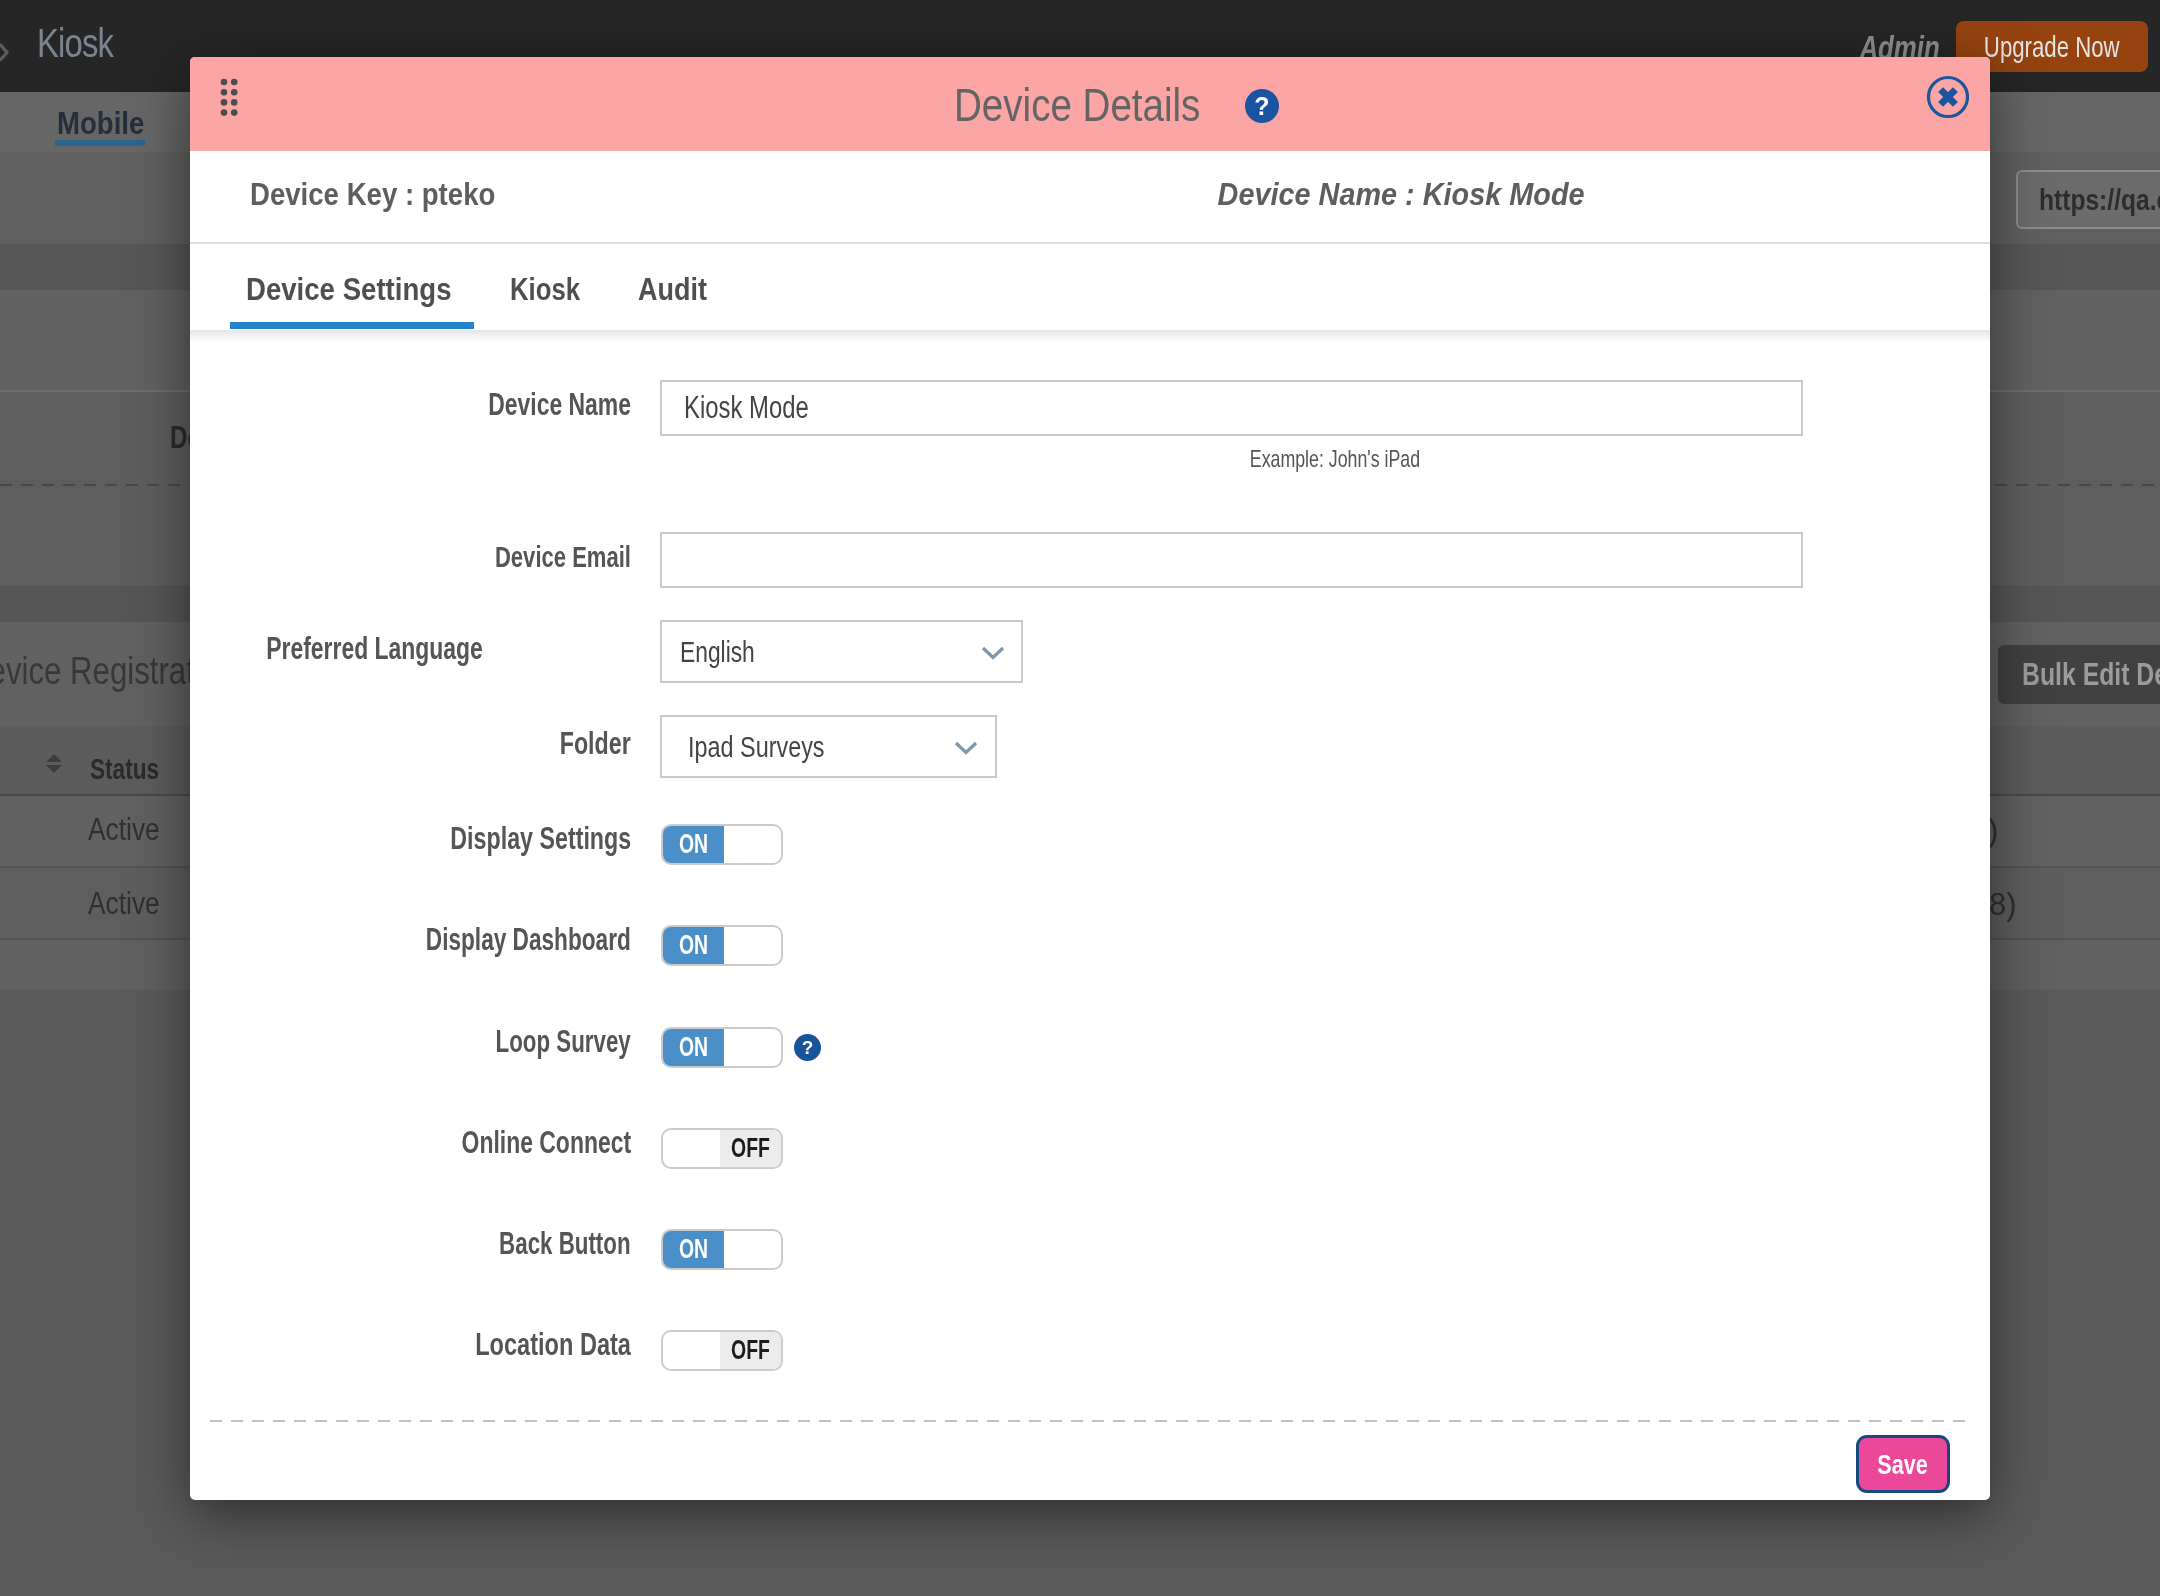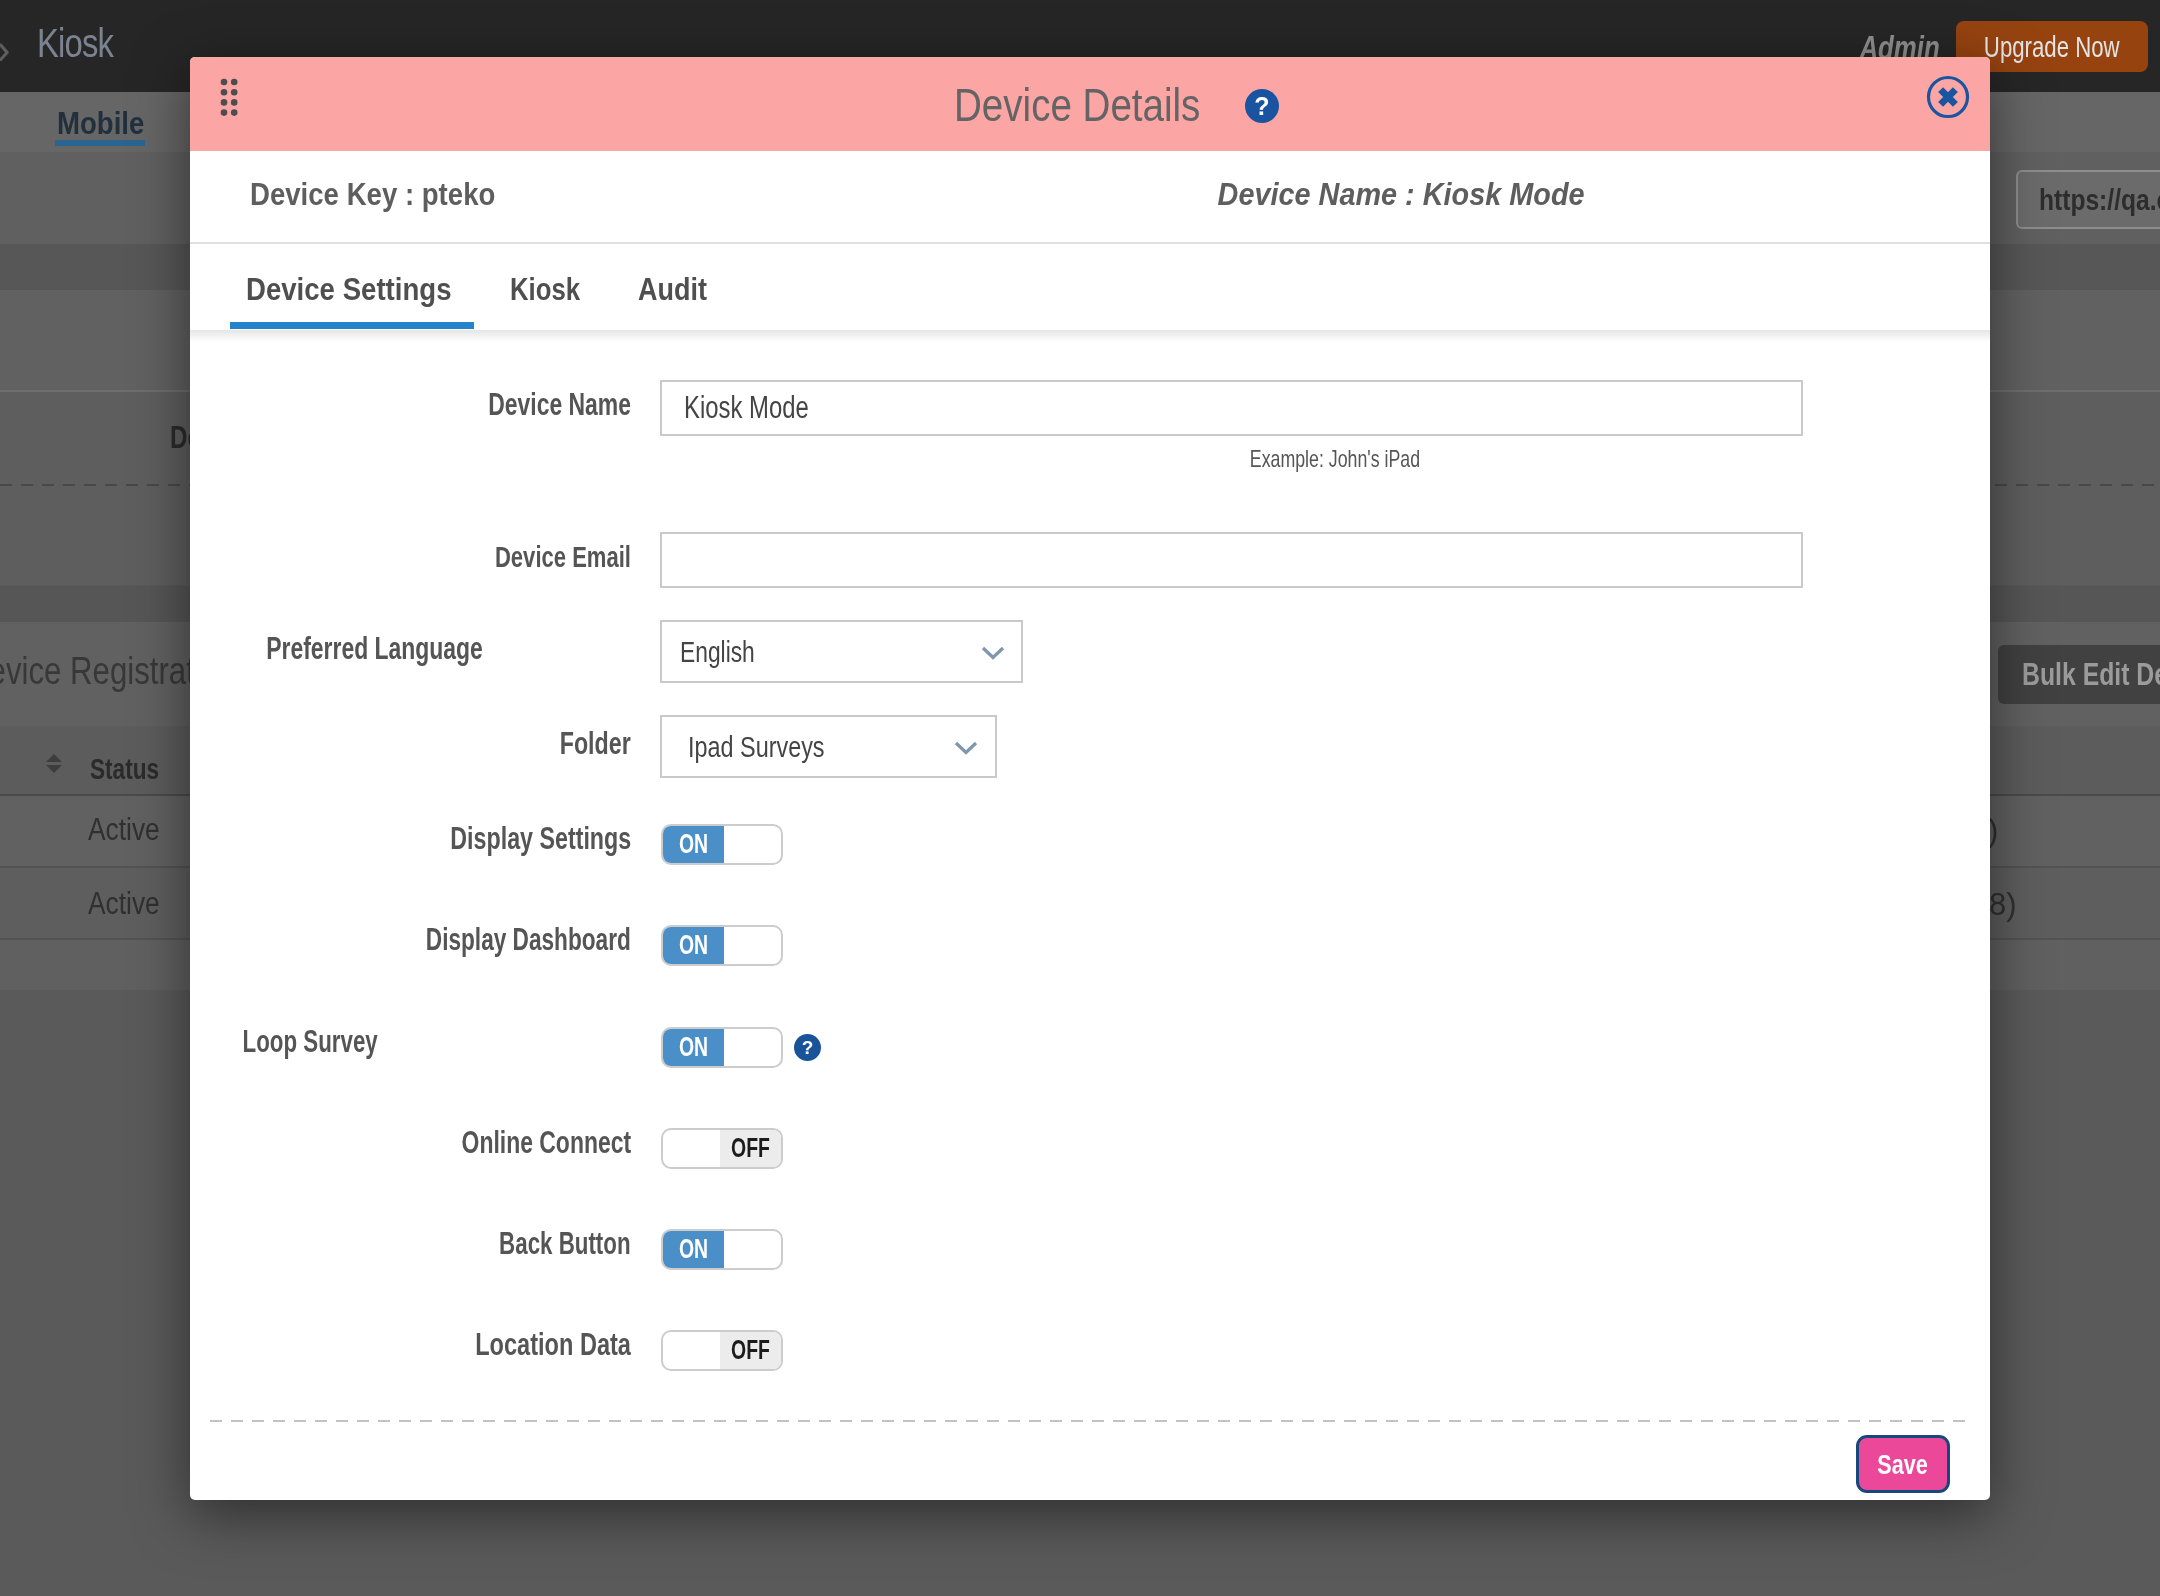--- a/index.html
+++ b/index.html
@@ -128,21 +128,21 @@
     <div class="abs" style="left:0;top:754px;width:441px;text-align:right;font-size:31px;font-weight:700;color:#555555;"><span class="cxr" style="transform:scaleX(.75)">Display Settings</span></div>
     <div class="abs tg on" style="left:471px;top:757px;">
         <i>ON</i>
       </div>
 
     <div class="abs" style="left:0;top:855px;width:441px;text-align:right;font-size:31px;font-weight:700;color:#555555;"><span class="cxr" style="transform:scaleX(.73)">Display Dashboard</span></div>
     <div class="abs tg on" style="left:471px;top:858px;">
         <i>ON</i>
       </div>
 
-    <div class="abs" style="left:0;top:957px;width:441px;text-align:left;font-size:31px;font-weight:700;color:#555555;"><span class="cxr" style="transform:scaleX(.72)">Loop Survey</span></div>
+    <div class="abs" style="left:0;top:957px;width:441px;text-align:right;font-size:31px;font-weight:700;color:#555555;"><span class="cxr" style="transform:scaleX(.72)">Loop Survey</span></div>
     <div class="abs tg on" style="left:471px;top:960px;">
         <i>ON</i>
       </div>
     <svg class="abs" style="left:604px;top:967px;" width="27" height="27" viewBox="0 0 27 27">
       <circle cx="13.5" cy="13.5" r="13.5" fill="#19549b"></circle>
       <text x="13.5" y="20" font-size="19" font-weight="bold" fill="#ffffff" text-anchor="middle" font-family="Liberation Sans">?</text>
     </svg>
 
     <div class="abs" style="left:0;top:1058px;width:441px;text-align:right;font-size:31px;font-weight:700;color:#555555;"><span class="cxr" style="transform:scaleX(.74)">Online Connect</span></div>
     <div class="abs tg off" style="left:471px;top:1061px;">

